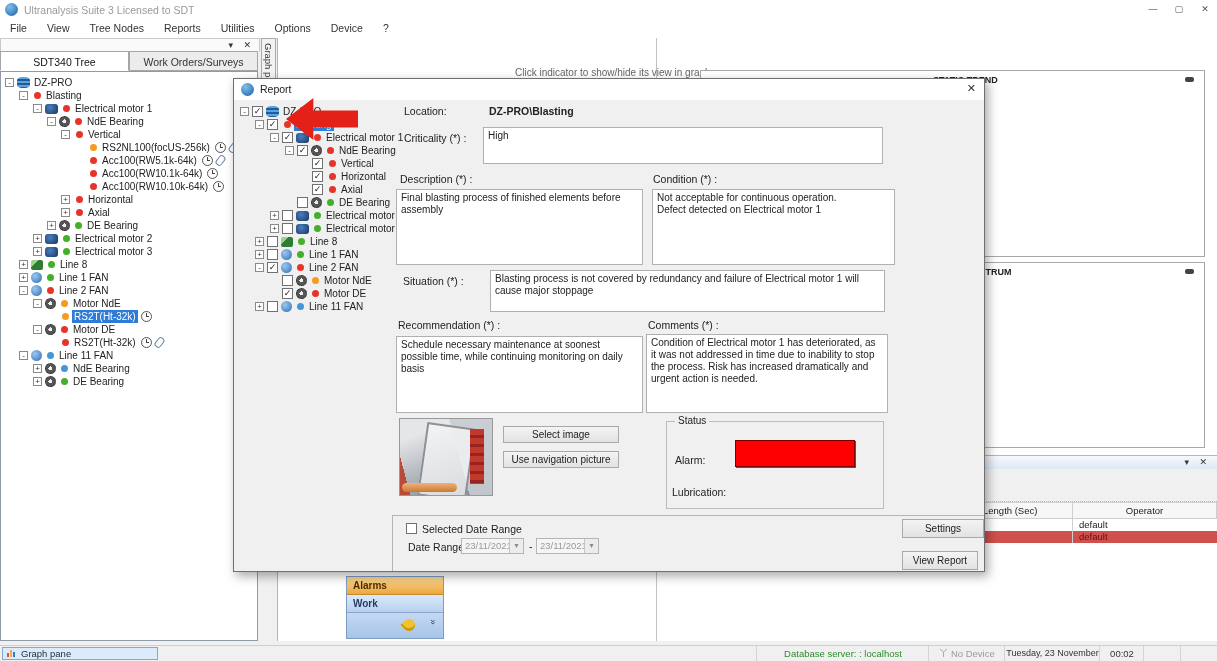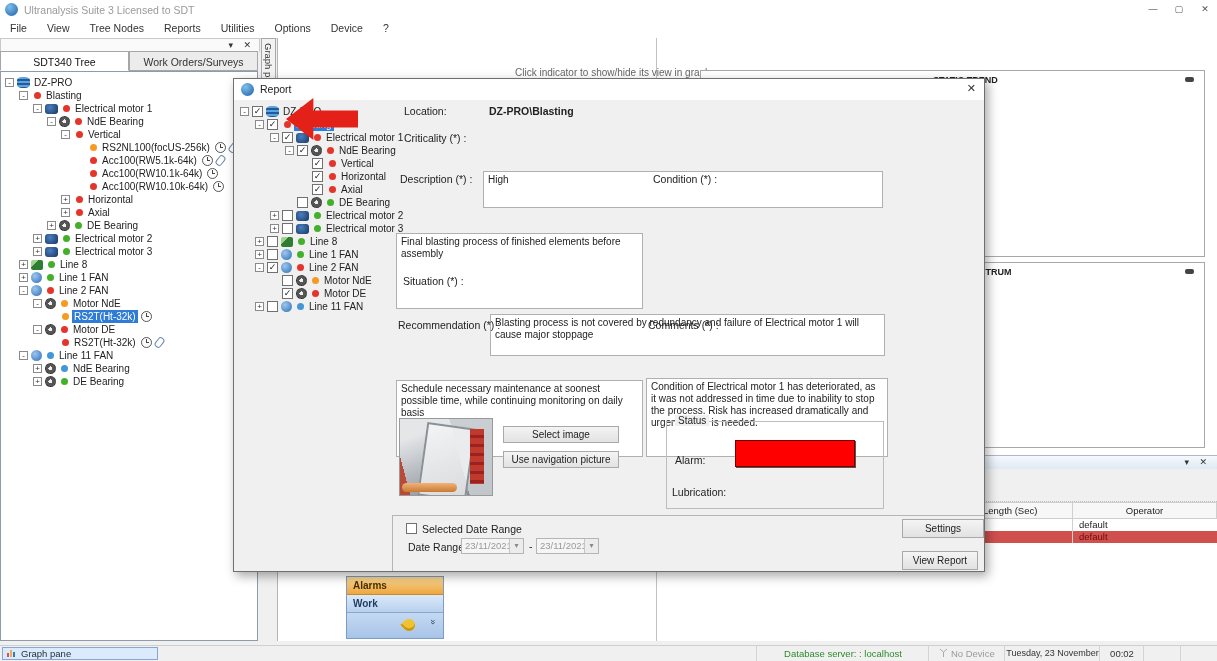--- a/index.html
+++ b/index.html
@@ -81,21 +81,21 @@
   
   .dialog{left:233px;top:78px;width:752px;height:494px;background:#f0f0f0;
           border:1px solid #6f6f6f;box-shadow:3px 4px 10px rgba(0,0,0,.35);z-index:10;box-sizing:border-box;}
   .dlg-title{position:absolute;left:0;top:0;width:100%;height:21px;background:#fff;}
   .dlg-logo{position:absolute;left:7px;top:4px;width:13px;height:13px;border-radius:50%;
             background:radial-gradient(circle at 35% 30%,#7fc0ea,#1b5ea8);}
   .dlg-titletext{position:absolute;left:26px;top:4px;font-size:10.5px;color:#222;}
   .dlg-close{position:absolute;right:8px;top:3px;font-size:11px;color:#333;}
   .dlabel{position:absolute;font-size:10.5px;color:#222;}
   .fieldbox{position:absolute;background:#fff;border:1px solid #b0b0b0;box-sizing:border-box;
-            font-size:10px;color:#222;padding:2px 4px;white-space:pre-line;overflow:hidden;line-height:12px;margin-top:44px;}
+            font-size:10px;color:#222;padding:2px 4px;white-space:pre-line;overflow:hidden;line-height:12px;}
   .dbtn{position:absolute;background:linear-gradient(#f4f4f4,#e2e2e2);border:1px solid #a9a9a9;
         text-align:center;font-size:10px;color:#222;box-sizing:border-box;}
   .groupbox{position:absolute;border:1px solid #bdbdbd;}
   .legend{position:absolute;top:-7px;left:8px;background:#f0f0f0;padding:0 3px;font-size:10px;color:#222;}
   .redbox{position:absolute;background:#fe0000;border:1px solid #7a0000;box-shadow:1px 1px 0 #555;}
   .arrow{position:absolute;left:52px;top:19px;width:72px;height:42px;background:#e32119;z-index:6;
          clip-path:polygon(0% 50%,38% 0%,38% 30%,100% 30%,100% 70%,38% 70%,38% 100%);}
   .photo{position:absolute;overflow:hidden;border:1px solid #999;box-sizing:border-box;
          background:linear-gradient(75deg,#b84a3a 0 10px,transparent 10px),
                     linear-gradient(255deg,rgba(200,205,210,.9) 0 38%,transparent 38%),
@@ -454,20 +454,22 @@
     <span class="dlabel" style="left:170px;top:26px">Location:</span>
     <span class="dlabel" style="left:255px;top:26px;font-weight:bold">DZ-PRO\Blasting</span>
 
     <span class="dlabel" style="left:170px;top:53px">Criticality (*) :</span>
     <div class="fieldbox" style="left:249px;top:48px;width:400px;height:37px">High</div>
 
     <span class="dlabel" style="left:166px;top:94px">Description (*) :</span>
     <div class="fieldbox" style="left:162px;top:110px;width:247px;height:76px">Final blasting process of finished elements before assembly</div>
 
     <span class="dlabel" style="left:419px;top:94px">Condition (*) :</span>
+    <div class="fieldbox" style="left:418px;top:110px;width:243px;height:76px">Not acceptable for continuous operation.
+Defect detected on Electrical motor 1</div>
 
     <span class="dlabel" style="left:169px;top:196px">Situation (*) :</span>
     <div class="fieldbox" style="left:256px;top:191px;width:395px;height:42px">Blasting process is not covered by redundancy and failure of Electrical motor 1 will cause major stoppage</div>
 
     <span class="dlabel" style="left:164px;top:240px">Recommendation (*) :</span>
     <div class="fieldbox" style="left:162px;top:257px;width:247px;height:77px">Schedule necessary maintenance at soonest possible time, while continuing monitoring on daily basis</div>
 
     <span class="dlabel" style="left:414px;top:240px">Comments (*) :</span>
     <div class="fieldbox" style="left:412px;top:255px;width:242px;height:79px">Condition of Electrical motor 1 has deteriorated, as it was not addressed in time due to inability to stop the process. Risk has increased dramatically and urgent action is needed.</div>
 

